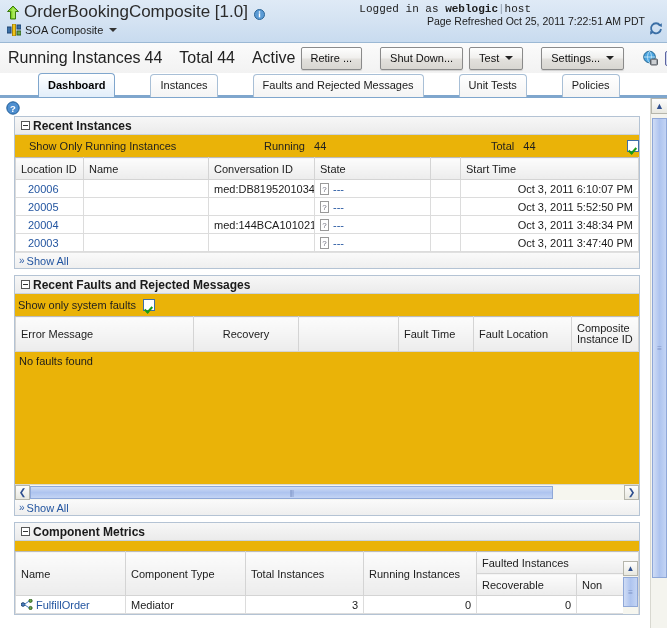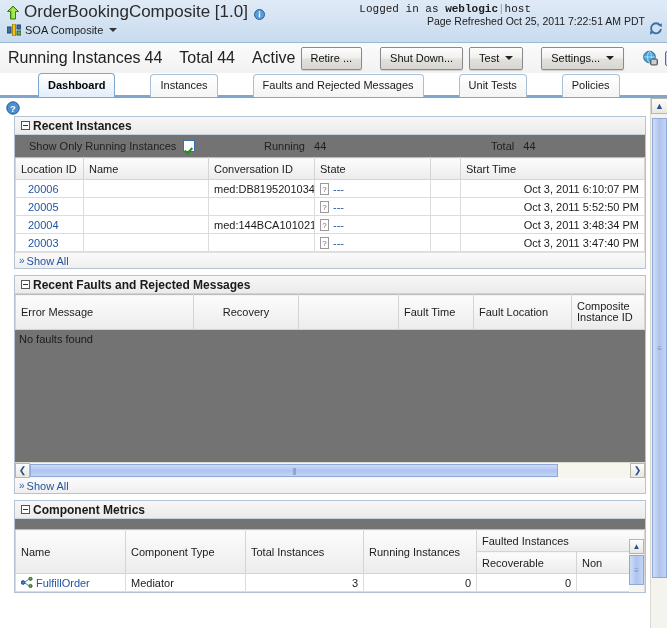--- a/index.html
+++ b/index.html
@@ -136,23 +136,23 @@
   }
   .scrollpane {
     position: absolute; left:0; top:0; right: 17px; bottom: 0;
     overflow: hidden;
   }
   .helprow { height: 18px; padding: 3px 0 0 6px; box-sizing: border-box; }
   .help-ic { width: 14px; height: 14px; display:block; }
 
   
   .panel {
-    margin: 0 4px 6px 14px;
+    margin: 0 10px 6px 14px;
     border: 1px solid #b4c3d4;
-    background: #737373;
+    background: #eab308;
     box-sizing: border-box;
   }
   .panel-hd {
     height: 18px;
     background: linear-gradient(to bottom,#f7f7f7 0%,#ebebeb 100%);
     border-bottom: 1px solid #c9d3de;
     display: flex; align-items: center;
     padding-left: 6px;
     box-sizing: border-box;
   }
@@ -179,21 +179,21 @@
     position: relative; box-sizing:border-box; cursor: default;
   }
   .chk::after{
     content:"";
     position:absolute; left:2px; top:5px; width:3px; height:6px;
     border: solid #169b16; border-width: 0 2px 2px 0;
     transform: rotate(42deg);
   }
   .f-run { position:absolute; left: 235px; }
   .f-tot { position:absolute; left: 462px; }
-  .fb-wrap { position: relative; width:100%; height:22px; display:flex; align-items:center;}
+  .fb-wrap { position: relative; width:100%; height:22px; display:flex; align-items:center;justify-content:space-between;}
 
   
   table.grid { border-collapse: collapse; width: 100%; table-layout: fixed; }
   table.grid th {
     background: linear-gradient(to bottom,#fcfcfc 0%,#ececec 100%);
     border: 1px solid #d4d4d4;
     border-top: 1px solid #bcbcbc;
     font-size: 11px; font-weight: normal; color:#1c1c1c;
     padding: 2px 5px; height: 17px;
     text-align: left; vertical-align: middle;
@@ -523,20 +523,24 @@
           <span class="txt">Show All</span>
         </div>
       </div>
 
       <div class="panel">
         <div class="panel-hd">
           <span class="disc"></span>
           <span class="panel-title">Recent Faults and Rejected Messages</span>
         </div>
 
+        <div class="filterbar tight">
+          <span>Show only system faults</span>
+          <span class="chk"></span>
+        </div>
 
         <div style="height:168px; position:relative; overflow:hidden;">
           <table class="grid">
             <colgroup>
               <col style="width:178px">
                 <col style="width:105px">
                 <col style="width:100px">
               <col style="width:75px">
                 <col style="width:98px">
                 <col>

